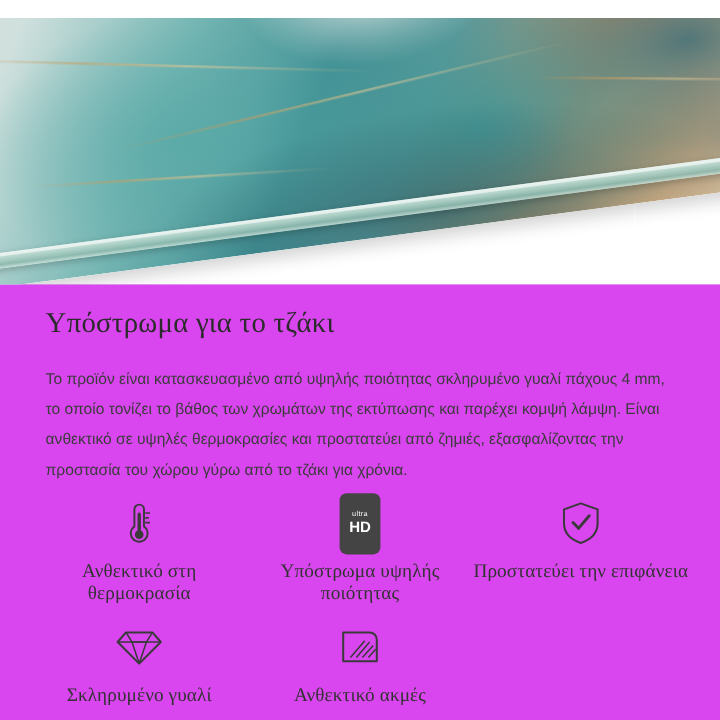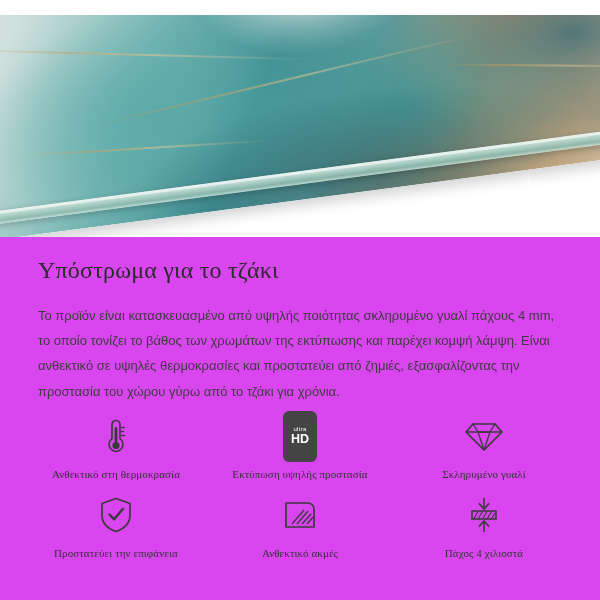--- a/index.html
+++ b/index.html
@@ -198,21 +198,21 @@
   }
   .feature-icon {
     height: 46px;
     display: flex;
     align-items: center;
     justify-content: center;
   }
   .feature-label {
     margin-top: 9px;
     font-family: "Liberation Serif", serif;
-    font-size: 11px;
+    font-size: 16px;
     color: #333333;
     text-align: center;
     letter-spacing: 0.1px;
   }
   .hd-badge {
     width: 34px;
     height: 51px;
     border-radius: 6px;
     background: #444444;
     color: #ffffff;
@@ -287,71 +287,54 @@
       <div class="feature-label">Ανθεκτικό στη θερμοκρασία</div>
     </div>
 
     <div class="feature">
       <div class="feature-icon">
         <div class="hd-badge">
           <span class="ultra">ultra</span>
           <span class="hd">HD</span>
         </div>
       </div>
-      <div class="feature-label">Εκτύπωση υψηλής προστασία</div>
+      <div class="feature-label">Υπόστρωμα υψηλής ποιότητας</div>
+    </div>
+
+    <div class="feature">
+      <div class="feature-icon">
+        <svg width="36" height="40" viewBox="0 0 36 40" aria-hidden="true">
+          <path d="M18 3.5 L32 8.5 V20 c0 8.5 -6.2 13.8 -14 16.5 C10.2 33.8 4 28.5 4 20 V8.5 Z" fill="none" stroke="#3a3a3a" stroke-width="1.7" stroke-linejoin="round"></path>
+          <path d="M11.5 19.5 l4.6 4.8 L25 13.8" fill="none" stroke="#3a3a3a" stroke-width="2.4" stroke-linecap="round" stroke-linejoin="round"></path>
+        </svg>
+      </div>
+      <div class="feature-label">Προστατεύει την επιφάνεια</div>
     </div>
 
     <div class="feature">
       <div class="feature-icon">
         <svg width="40" height="36" viewBox="0 0 40 36" aria-hidden="true">
           <path d="M9 6 H31 L38 14 L20 32 L2 14 Z" fill="none" stroke="#3a3a3a" stroke-width="1.7" stroke-linejoin="round"></path>
           <path d="M2 14 H38" stroke="#3a3a3a" stroke-width="1.4"></path>
           <path d="M9 6 L14 14 L20 32" fill="none" stroke="#3a3a3a" stroke-width="1.3"></path>
           <path d="M31 6 L26 14 L20 32" fill="none" stroke="#3a3a3a" stroke-width="1.3"></path>
           <path d="M14 14 H26" stroke="#3a3a3a" stroke-width="1.1"></path>
         </svg>
       </div>
       <div class="feature-label">Σκληρυμένο γυαλί</div>
     </div>
 
     <div class="feature">
       <div class="feature-icon">
-        <svg width="36" height="40" viewBox="0 0 36 40" aria-hidden="true">
-          <path d="M18 3.5 L32 8.5 V20 c0 8.5 -6.2 13.8 -14 16.5 C10.2 33.8 4 28.5 4 20 V8.5 Z" fill="none" stroke="#3a3a3a" stroke-width="1.7" stroke-linejoin="round"></path>
-          <path d="M11.5 19.5 l4.6 4.8 L25 13.8" fill="none" stroke="#3a3a3a" stroke-width="2.4" stroke-linecap="round" stroke-linejoin="round"></path>
-        </svg>
-      </div>
-      <div class="feature-label">Προστατεύει την επιφάνεια</div>
-    </div>
-
-    <div class="feature">
-      <div class="feature-icon">
         <svg width="40" height="36" viewBox="0 0 40 36" aria-hidden="true">
           <path d="M6 30 H34 V12 A6 6 0 0 0 28 6 H6 Z" fill="none" stroke="#3a3a3a" stroke-width="1.7" stroke-linejoin="round"></path>
           <line x1="12" y1="27" x2="24" y2="13" stroke="#3a3a3a" stroke-width="1.3"></line>
           <line x1="17" y1="27" x2="28" y2="14" stroke="#3a3a3a" stroke-width="1.3"></line>
           <line x1="22" y1="27" x2="31" y2="17" stroke="#3a3a3a" stroke-width="1.3"></line>
           <line x1="27" y1="27" x2="33" y2="20" stroke="#3a3a3a" stroke-width="1.3"></line>
         </svg>
       </div>
       <div class="feature-label">Ανθεκτικό ακμές</div>
     </div>
 
-    <div class="feature">
-      <div class="feature-icon">
-        <svg width="40" height="40" viewBox="0 0 40 40" aria-hidden="true">
-          <line x1="20" y1="3" x2="20" y2="12" stroke="#3a3a3a" stroke-width="1.6"></line>
-          <path d="M15.5 9 L20 14 L24.5 9" fill="none" stroke="#3a3a3a" stroke-width="1.8" stroke-linecap="round" stroke-linejoin="round"></path>
-          <rect x="8" y="16" width="24" height="8" fill="none" stroke="#3a3a3a" stroke-width="1.6"></rect>
-          <line x1="9.5" y1="24" x2="14" y2="16.5" stroke="#3a3a3a" stroke-width="1.1"></line>
-          <line x1="14" y1="24" x2="18.5" y2="16.5" stroke="#3a3a3a" stroke-width="1.1"></line>
-          <line x1="18.5" y1="24" x2="23" y2="16.5" stroke="#3a3a3a" stroke-width="1.1"></line>
-          <line x1="23" y1="24" x2="27.5" y2="16.5" stroke="#3a3a3a" stroke-width="1.1"></line>
-          <line x1="27.5" y1="24" x2="31" y2="18" stroke="#3a3a3a" stroke-width="1.1"></line>
-          <path d="M15.5 31 L20 26 L24.5 31" fill="none" stroke="#3a3a3a" stroke-width="1.8" stroke-linecap="round" stroke-linejoin="round"></path>
-          <line x1="20" y1="28" x2="20" y2="37" stroke="#3a3a3a" stroke-width="1.6"></line>
-        </svg>
-      </div>
-      <div class="feature-label">Πάχος 4 χιλιοστά</div>
-    </div>
 
   </div>
 </div>
 
 </body></html>

